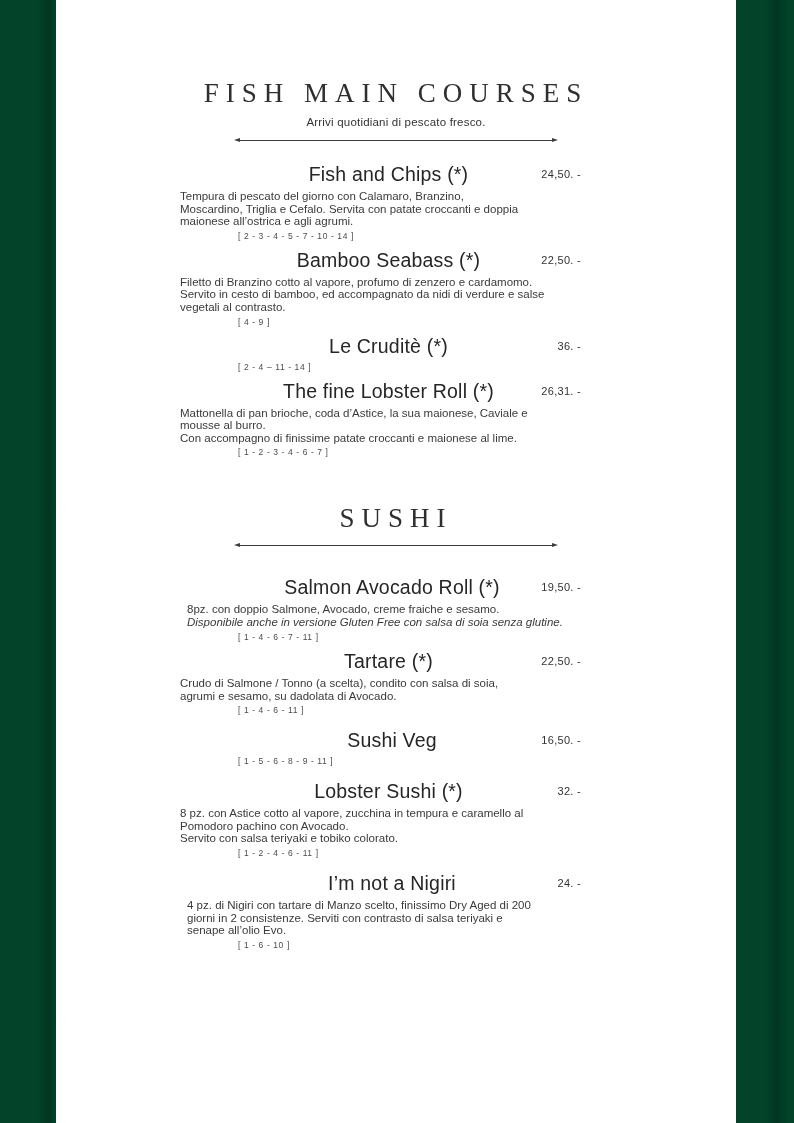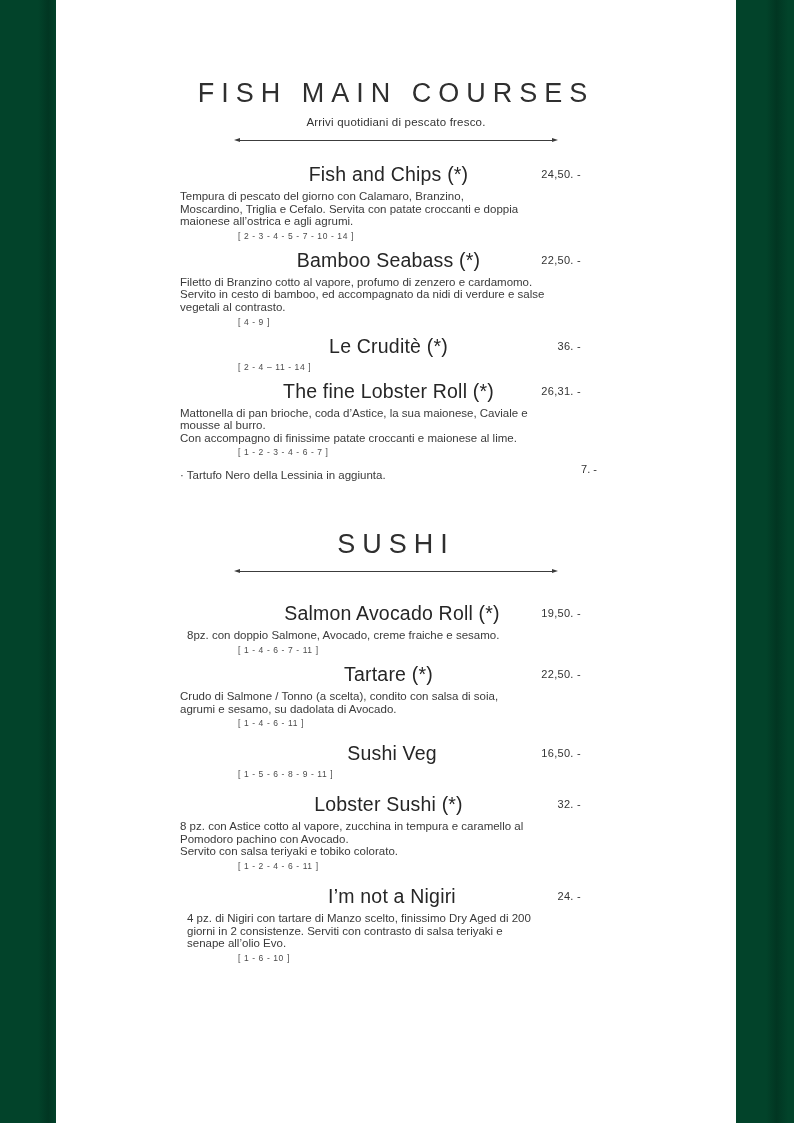--- a/index.html
+++ b/index.html
@@ -15,21 +15,21 @@
   .border-right {
     position:absolute; top:0; right:0; width:58px; height:100%;
     background:linear-gradient(90deg,#02432a 0%,#02432a 52%,#013622 70%,#02432a 90%,#02432a 100%);
   }
   .content {
     position:absolute; top:0; left:56px; right:58px; bottom:0;
     padding-top:78px; box-sizing:border-box; background:#ffffff;
   }
   .section-title {
     text-align:center; font-size:27px; letter-spacing:7px; font-weight:400;
-    color:#2f2f2f; margin:0; line-height:30px;
+    color:#2f2f2f; margin:0; line-height:30px;font-family:Liberation Serif, serif;
   }
   .section-subtitle {
     text-align:center; font-size:11.5px; color:#333333; margin-top:8px; letter-spacing:0.2px;
   }
   .divider {
     position:relative; width:314px; height:1px; background:#3c3c3c; margin:12px auto 0;
   }
   .divider::before, .divider::after {
     content:""; position:absolute; top:-2px;
     border-top:2.5px solid transparent; border-bottom:2.5px solid transparent;
@@ -109,38 +109,35 @@
 
         <div class="menu-item">
           <h2 class="item-title">The fine Lobster Roll (*)</h2>
           <span class="item-price">26,31. -</span>
           <div class="item-desc">Mattonella di pan brioche, coda d’Astice, la sua maionese, Caviale e
 mousse al burro.
 Con accompagno di finissime patate croccanti e maionese al lime.</div>
           <div class="item-allergens">[ 1 - 2 - 3 - 4 - 6 - 7 ]</div>
         </div>
 
-        <div class="addon-row">
-          <span class="addon-label">· Tartufo Nero della Lessinia in aggiunta.</span>
-          <span class="addon-price">7. -</span>
-        </div>
 
       </div>
     </div>
 
     <div class="section section-sushi">
       <h1 class="section-title">SUSHI</h1>
       <div class="divider"></div>
 
       <div class="items">
 
         <div class="menu-item indent">
           <h2 class="item-title">Salmon Avocado Roll (*)</h2>
           <span class="item-price">19,50. -</span>
           <div class="item-desc">8pz. con doppio Salmone, Avocado, creme fraiche e sesamo.</div>
+          <div class="item-note">Disponibile anche in versione Gluten Free con salsa di soia senza glutine.</div>
           <div class="item-allergens">[ 1 - 4 - 6 - 7 - 11 ]</div>
         </div>
 
         <div class="menu-item">
           <h2 class="item-title">Tartare (*)</h2>
           <span class="item-price">22,50. -</span>
           <div class="item-desc">Crudo di Salmone / Tonno (a scelta), condito con salsa di soia,
 agrumi e sesamo, su dadolata di Avocado.</div>
           <div class="item-allergens">[ 1 - 4 - 6 - 11 ]</div>
         </div>

